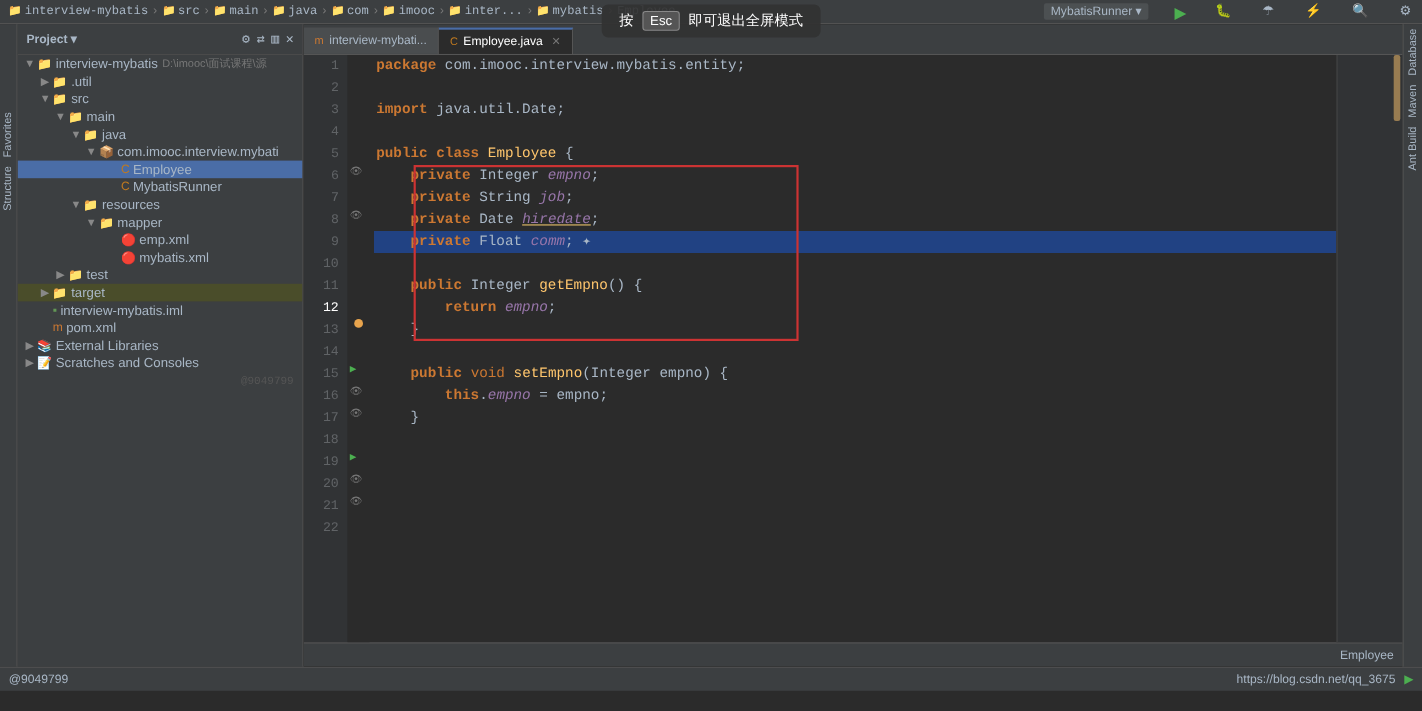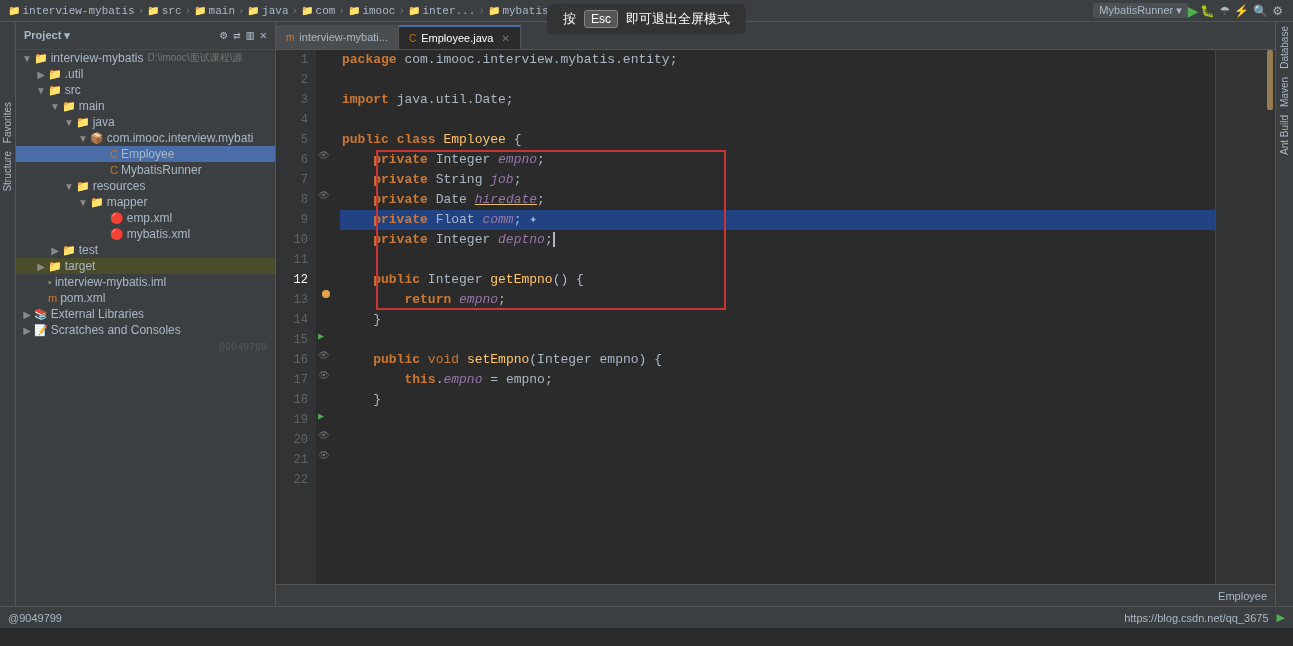--- a/index.html
+++ b/index.html
@@ -20,21 +20,21 @@
     .top-bar-breadcrumb {
       display: flex;
       align-items: center;
       gap: 3px;
       flex: 1;
     }
     .breadcrumb-item { color: #a9b7c6; font-size: 11px; }
     .breadcrumb-sep { color: #777; }
     .breadcrumb-folder { display: flex; align-items: center; gap: 2px; }
     .folder-icon { color: #c4a35a; font-size: 10px; }
-    .top-bar-actions { display: flex; align-items: center; gap: 0; }
+    .top-bar-actions { display: flex; align-items: flex-start; gap: 24px; }
     .top-bar-btn { background: #4c5052; border: none; color: #a9b7c6; padding: 1px 6px; font-size: 11px; cursor: pointer; border-radius: 2px; }
     .run-btn { color: #4caf50; font-size: 14px; background: none; border: none; cursor: pointer; }
     .icon-btn { background: none; border: none; color: #a9b7c6; cursor: pointer; font-size: 12px; padding: 0 2px; }
 
     
     .esc-overlay {
       position: fixed;
       top: 0; left: 0; right: 0; bottom: 0;
       pointer-events: none;
       z-index: 1000;
@@ -551,21 +551,20 @@
 
 
         <div class="code-line">    <span class="kw">private</span> <span style="color:#a9b7c6">String</span> <span class="field">job</span>;</div>
 
 
         <div class="code-line">    <span class="kw">private</span> <span style="color:#a9b7c6">Date</span> <span class="field underline-yellow">hiredate</span>;</div>
 
 
         <div class="code-line selected-line">    <span class="kw">private</span> <span style="color:#a9b7c6">Float</span> <span class="field">comm</span>;<span style="color:#a9b7c6"> ✦</span></div>
 
-        <div class="code-line">    <span class="kw">private</span> <span style="color:#a9b7c6">Integer</span> <span class="field">deptno</span>;<span style="background:#2b2b2b;border-left:2px solid #a9b7c6"> </span></div>
 
         <div class="code-line"></div>
 
         <div class="code-line">    <span class="kw">public</span> <span style="color:#a9b7c6">Integer</span> <span class="method">getEmpno</span>() {</div>
 
         <div class="code-line">        <span class="kw">return</span> <span class="field">empno</span>;</div>
 
         <div class="code-line">    }</div>
 
         <div class="code-line"></div>

